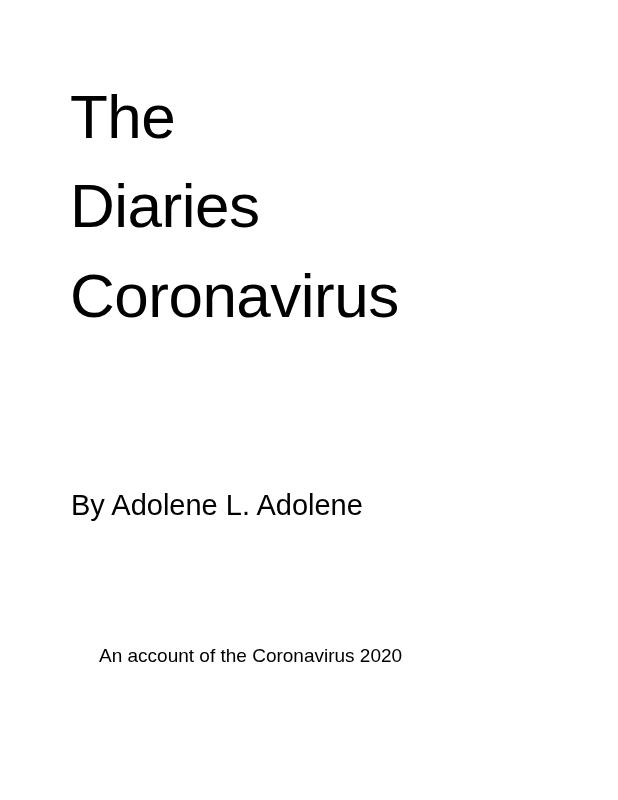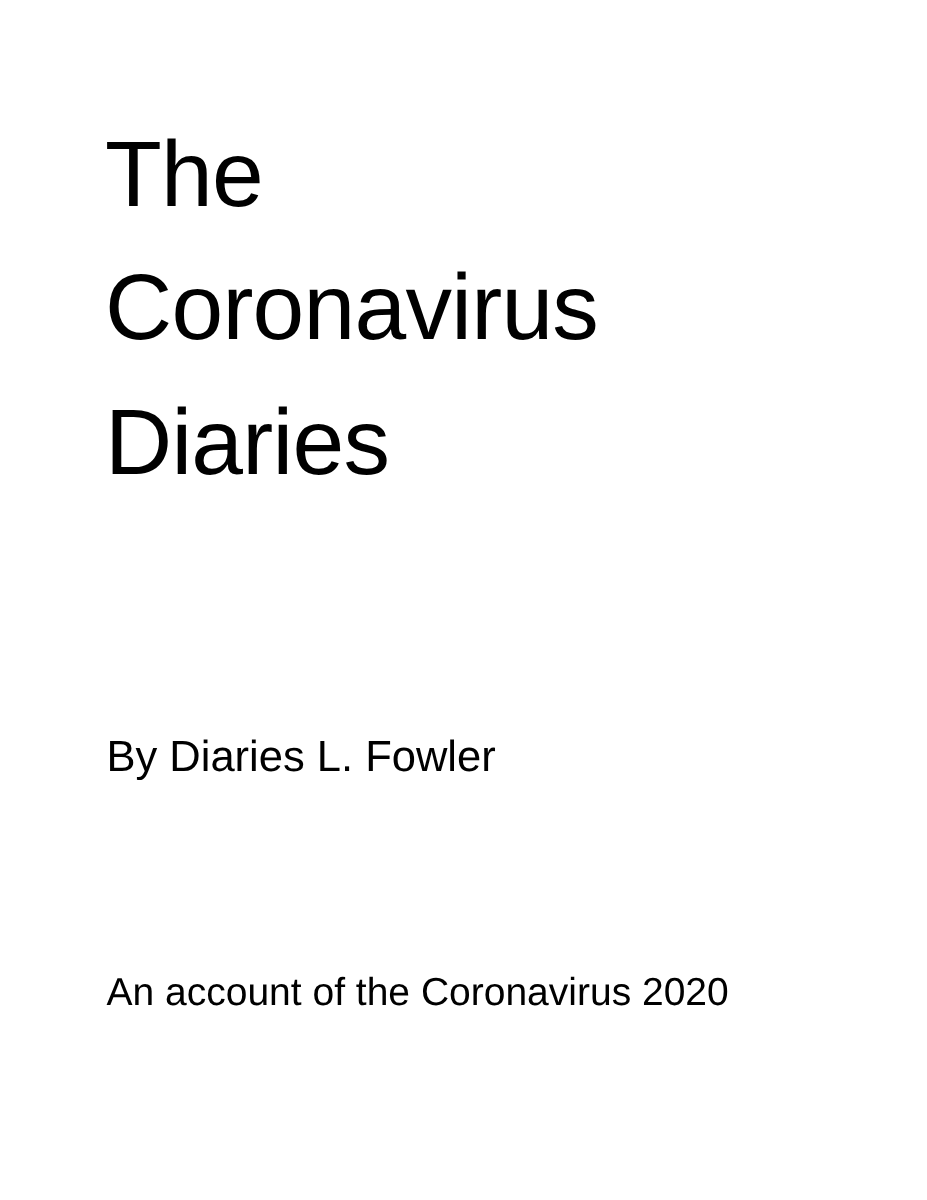--- a/index.html
+++ b/index.html
@@ -47,37 +47,38 @@
     line-height: 1.3;
     white-space: nowrap;
   }
   .subtitle-block {
     position: absolute;
     left: 71px;
     top: 640px;
     width: 470px;
   }
   .subtitle-line {
-    font-size: 26px;
+    font-size: 19px;
     font-weight: 400;
     line-height: 1.68;
+    margin-left: 28px;
   }
 </style>
 </head>
 <body>
 
 <div class="page">
 
   <div class="title-block">
     <div class="title-line">The</div>
+    <div class="title-line">Diaries</div>
     <div class="title-line">Coronavirus</div>
-    <div class="title-line">Diaries</div>
   </div>
 
   <div class="author-block">
-    <div class="author-line">By Diaries L. Fowler</div>
+    <div class="author-line">By Adolene L. Adolene</div>
   </div>
 
   <div class="subtitle-block">
     <div class="subtitle-line">An account of the Coronavirus 2020</div>
   </div>
 
 </div>
 
 </body></html>

